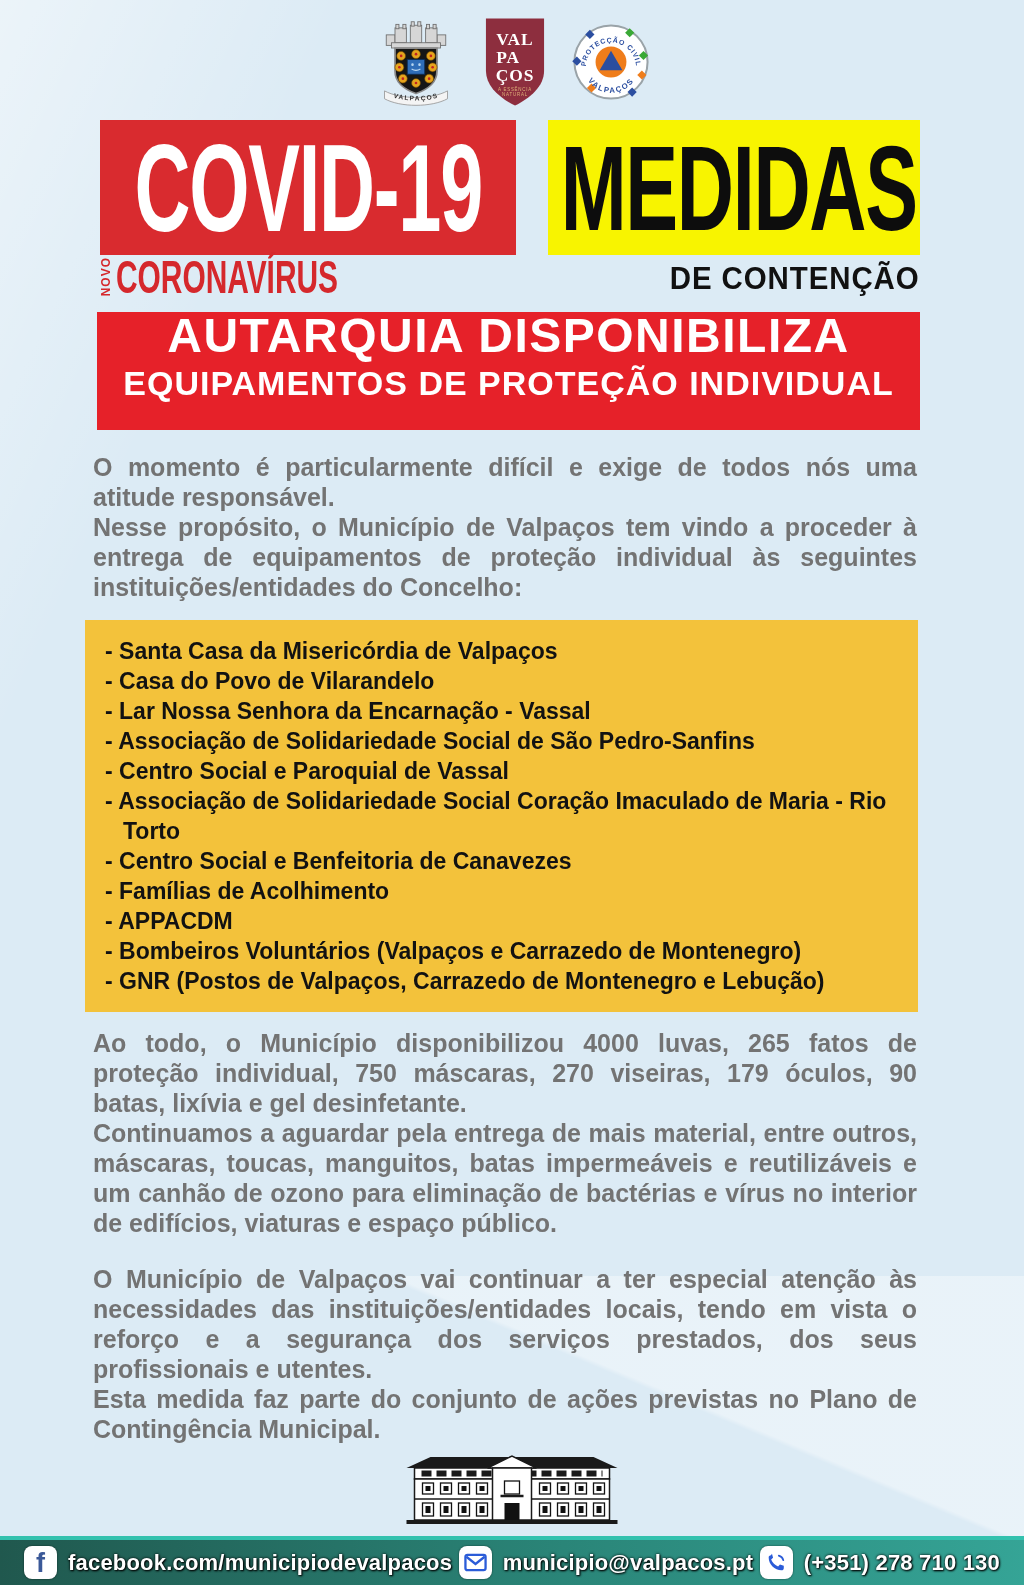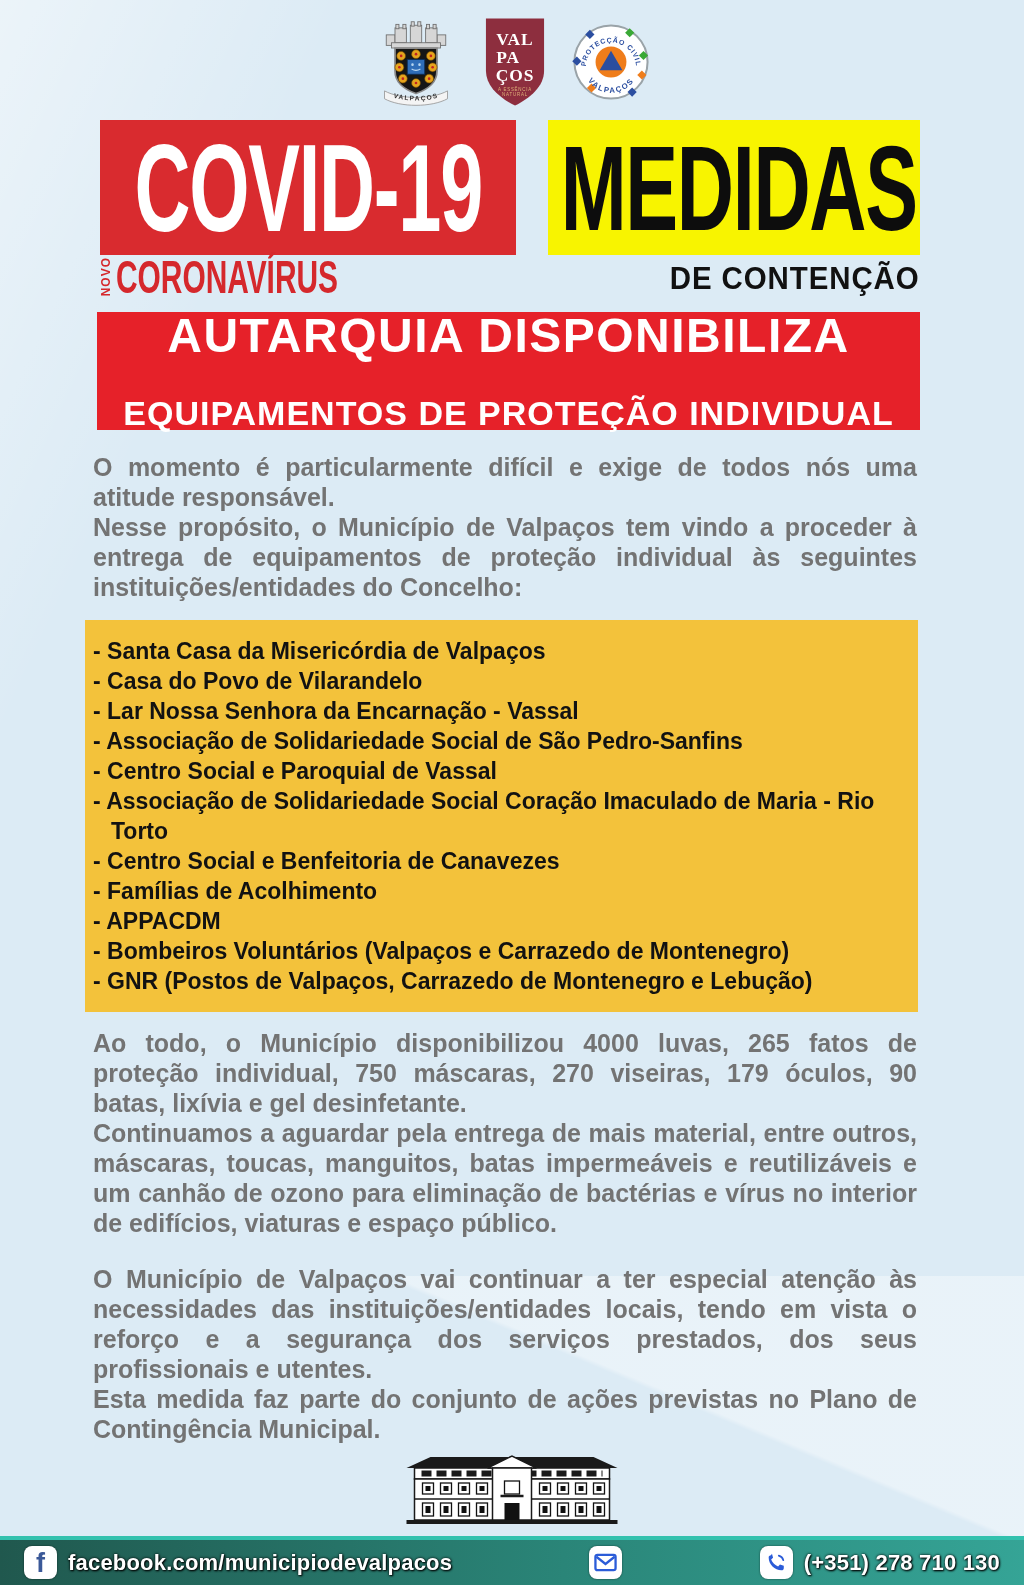--- a/index.html
+++ b/index.html
@@ -55,39 +55,39 @@
   }
   .contencao{
     position:absolute;right:104px;top:260px;
     font-size:32px;font-weight:bold;color:#111;
     transform:scale(0.92,1);transform-origin:right center;white-space:nowrap;letter-spacing:1px;
   }
   
   .banner{
     position:absolute;left:97px;top:312px;width:823px;height:118px;
     background:#e62129;color:#fff;
-    display:flex;flex-direction:column;align-items:center;justify-content:space-between;gap:6px;
+    display:flex;flex-direction:column;align-items:center;justify-content:flex-start;gap:6px;
   }
   .banner-line1{font-size:48px;font-weight:bold;letter-spacing:1.5px;line-height:1;}
   .banner-line2{font-size:34px;font-weight:bold;letter-spacing:1px;line-height:1;}
   
   .text-col{
     position:absolute;left:93px;width:824px;
     color:#737373;font-weight:bold;font-size:25px;line-height:30px;
     text-align:justify;
   }
   .text-col p{margin:0;}
   #intro{top:452px;}
   #stats{top:1028px;}
   #closing{top:1264px;}
   
   .inst-box{
     position:absolute;left:85px;top:620px;width:833px;
     background:#f3c23b;box-sizing:border-box;
-    padding:16px 8px;
+    padding:16px 20px;
   }
   .inst-item{
     color:#121212;font-weight:bold;font-size:23px;line-height:30px;
     padding-left:18px;text-indent:-18px;
   }
   
   .building{position:absolute;left:50%;top:1452px;transform:translateX(-50%);}
   
   .footer{
     position:absolute;left:0;bottom:0;width:1024px;height:49px;
@@ -309,20 +309,21 @@
         </span>
       <span class="footer-text">facebook.com/municipiodevalpacos</span>
     </div>
     <div class="footer-item">
       <span class="icon-sq">
         <svg width="23" height="19" viewBox="0 0 24 19">
           <rect x="1.5" y="1.5" width="21" height="16" rx="2" fill="none" stroke="#2b5cd8" stroke-width="2.4"></rect>
           <path d="M2.5 3.5 L12 11 L21.5 3.5" fill="none" stroke="#2b5cd8" stroke-width="2.4"></path>
         </svg>
       </span>
+      <span class="footer-text">municipio@valpacos.pt</span>
     </div>
     <div class="footer-item">
       <span class="icon-sq">
         <svg width="22" height="22" viewBox="0 0 24 24">
           <path d="M6.5 3.5 C5 3.5 4 4.5 4 6 c0 7.5 6.5 14 14 14 c1.5 0 2.5-1 2.5-2.5 l0-2.6 -4.2-1.2 -2 2.1 c-3.2-1.3-6.3-4.4-7.6-7.6 l2.1-2 -1.2-4.2 z" fill="#2b5cd8"></path>
           <path d="M15 4 q4 1 5 5" fill="none" stroke="#2b5cd8" stroke-width="1.8" stroke-linecap="round"></path>
         </svg>
       </span>
       <span class="footer-text">(+351) 278 710 130</span>
     </div>

